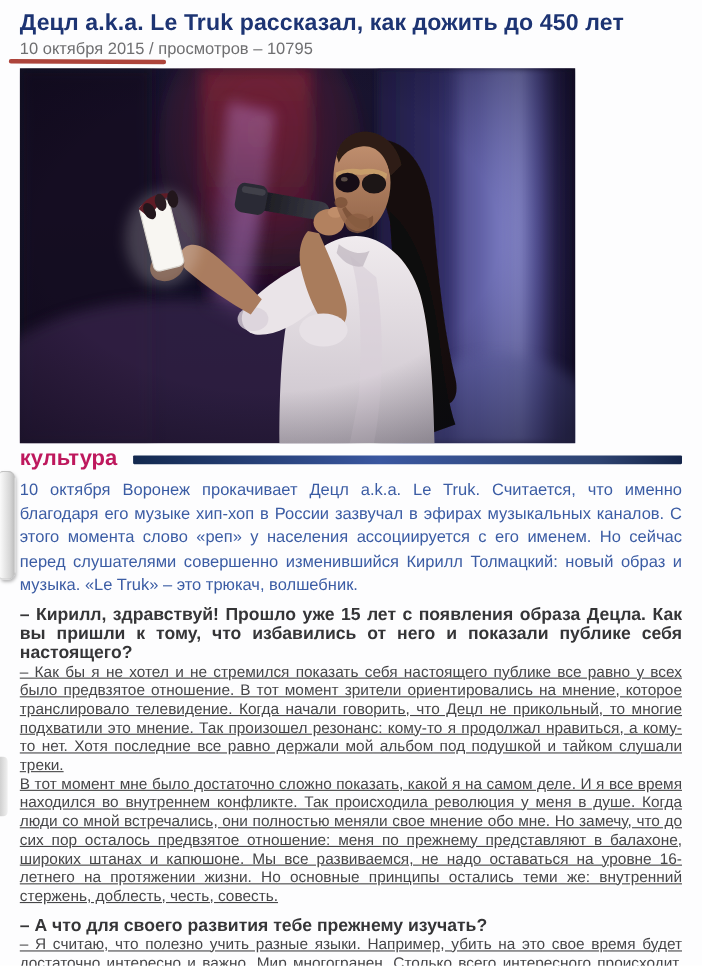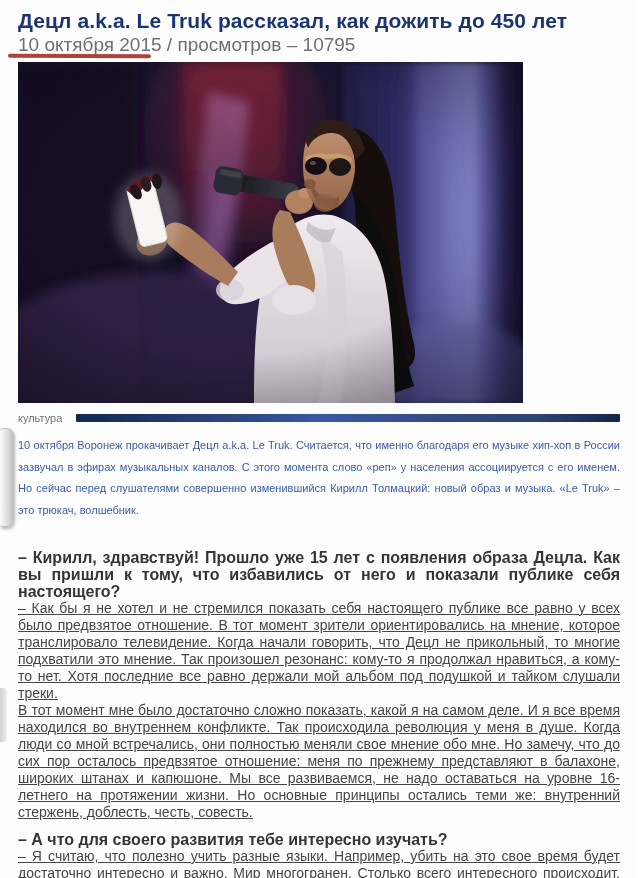--- a/index.html
+++ b/index.html
@@ -12,40 +12,40 @@
   }
   .page{position:relative;width:638px;height:878px;background:#fdfdfe;}
   .container{padding:8px 18px 0 18px;}
 
   
   h1.title{
     margin:0;font-size:21px;line-height:25px;font-weight:bold;
     color:#1d3473;letter-spacing:.1px;
   }
   .meta-wrap{position:relative;margin-top:4px;height:18px;}
-  .meta{font-size:19px;line-height:16px;color:#6f6f71;}
+  .meta{font-size:15px;line-height:16px;color:#6f6f71;}
   .red-underline{background:#a93a30;border-radius:3px;opacity:.95;}
   .meta-underline{position:absolute;left:-10px;top:17px;width:143px;height:4px;transform:rotate(.3deg);}
 
   
   .photo{margin-top:7px;width:505px;height:341px;line-height:0;}
   .photo svg{display:block;}
 
   
   .category-row{display:flex;align-items:center;margin-top:6px;height:17px;}
-  .category{font-size:11px;font-weight:normal;color:#737373;}
+  .category{font-size:20px;font-weight:bold;color:#be185d;}
   .category-bar{
     flex:1;height:8px;margin-left:14px;
     background:linear-gradient(90deg,#13294f,#3a57a0 45%,#2e4370 85%,#15254a);
     border-radius:1px;
   }
 
   
   .intro{
-    margin:9px 0 0;font-size:11px;line-height:21.5px;text-align:justify;
+    margin:9px 0 0;font-size:15px;line-height:21.5px;text-align:justify;
     color:#3b5ca4;min-height:106px;
   }
   .q{margin:8px 0 0;font-size:16px;line-height:17px;font-weight:bold;color:#353537;text-align:justify;}
   .a{margin:0;font-size:14px;line-height:17px;text-align:justify;color:#464648;text-decoration:underline;}
   .q2{margin-top:10px;}
   .a2wrap{position:relative;}
   .marked{
     text-decoration:underline;
     text-decoration-color:#a0443c;
     text-decoration-thickness:1px;
@@ -205,21 +205,21 @@
       <span class="category">культура</span>
       <span class="category-bar"></span>
     </div>
 
     <p class="intro">10 октября Воронеж прокачивает Децл a.k.a. Le Truk. Считается, что именно благодаря его музыке хип-хоп в России зазвучал в эфирах музыкальных каналов. С этого момента слово «реп» у населения ассоциируется с его именем. Но сейчас перед слушателями совершенно изменившийся Кирилл Толмацкий: новый образ и музыка. «Le Truk» – это трюкач, волшебник.</p>
 
     <p class="q">– Кирилл, здравствуй! Прошло уже 15 лет с появления образа Децла. Как вы пришли к тому, что избавились от него и показали публике себя настоящего?</p>
     <p class="a">– Как бы я не хотел и не стремился показать себя настоящего публике все равно у всех было предвзятое отношение. В тот момент зрители ориентировались на мнение, которое транслировало телевидение. Когда начали говорить, что Децл не прикольный, то многие подхватили это мнение. Так произошел резонанс: кому-то я продолжал нравиться, а кому-то нет. Хотя последние все равно держали мой альбом под подушкой и тайком слушали треки.</p>
     <p class="a">В тот момент мне было достаточно сложно показать, какой я на самом деле. И я все время находился во внутреннем конфликте. Так происходила революция у меня в душе. Когда люди со мной встречались, они полностью меняли свое мнение обо мне. Но замечу, что до сих пор осталось предвзятое отношение: меня по прежнему представляют в балахоне, широких штанах и капюшоне. Мы все развиваемся, не надо оставаться на уровне 16-летнего на протяжении жизни. Но основные принципы остались теми же: внутренний стержень, доблесть, честь, совесть.</p>
 
-    <p class="q q2">– А что для своего развития тебе интересно изучать?</p>
+    <p class="q q2">– А что для своего развития тебе прежнему изучать?</p>
 
     <div class="a2wrap">
       <p class="a"><span>– Я считаю, что полезно учить разные языки. Например, убить на это свое время будет достаточно интересно и важно. Мир многогранен. Столько всего интересного происходит, что жизни на все не хватит. </span><span class="marked">Поэтому я собираюсь прожить минимум 450 лет. Когда-то я хотел бы инсценировать свою смерть в 35 лет и уехать жить на остров. Осталось несколько лет – надо подумать над этой темой.</span></p>
 
     </div>
 
   </div>
 </div>
 
 </body></html>

